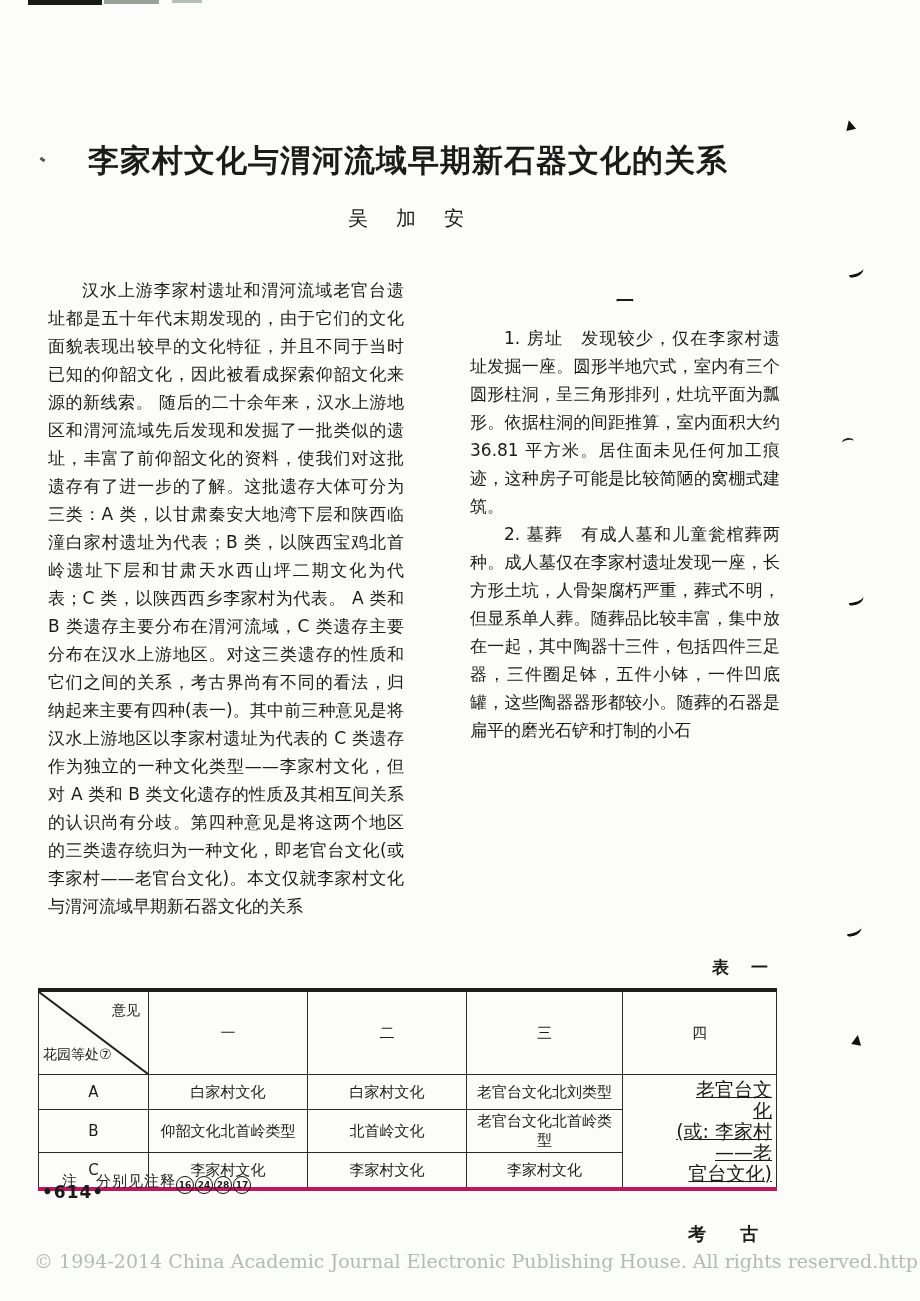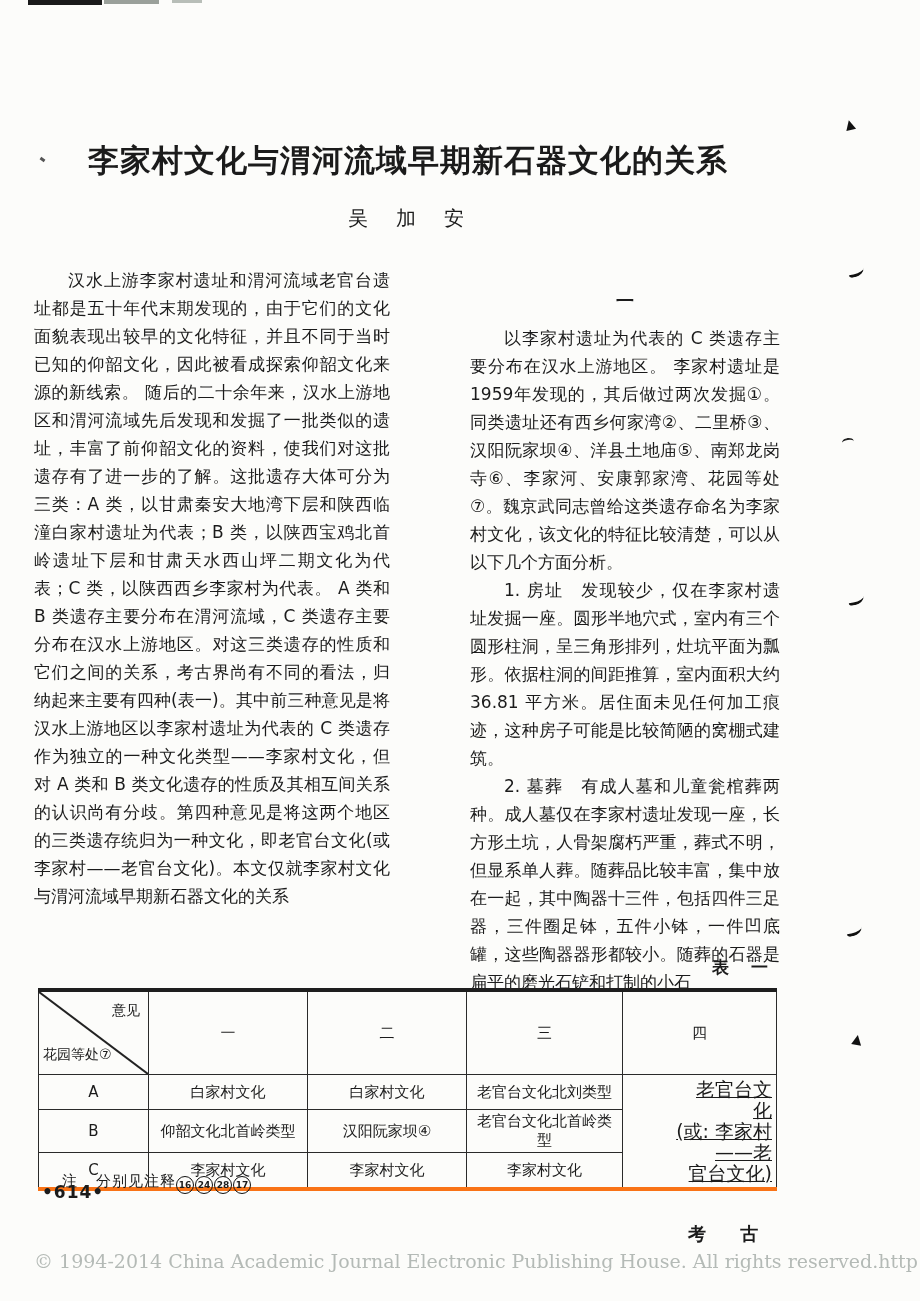--- a/index.html
+++ b/index.html
@@ -14,35 +14,35 @@
     position:absolute;left:38px;top:140px;width:740px;
     text-align:center;font-size:31px;font-weight:bold;letter-spacing:1px;
     white-space:nowrap;
   }
   .author{
     position:absolute;left:38px;top:205px;width:740px;
     text-align:center;font-size:20px;letter-spacing:4px;
   }
   .col{position:absolute;top:266px;font-size:17px;line-height:28px;text-align:justify;text-justify:inter-ideograph;}
   .col p{margin:0;}
-  .col-left{left:34px;width:356px;}
+  .col-left{left:48px;width:356px;margin-top:10px;}
   .col-right{left:470px;width:310px;}
   .indent{text-indent:2em;}
   .section-marker{
     text-align:center;font-weight:bold;font-size:18px;
     margin:24px 0 12px 0;line-height:22px;
   }
   .table-caption{
     position:absolute;left:38px;top:956px;width:738px;
     text-align:right;font-weight:bold;font-size:17px;letter-spacing:8px;
   }
   table.optable{
     position:absolute;left:38px;top:988px;width:738px;
     border-collapse:collapse;table-layout:fixed;
-    border-top:4px solid #1e1e1e;border-bottom:4px solid #f97316;
+    border-top:4px solid #1e1e1e;border-bottom:4px solid #be185d;
     font-size:15px;
   }
   table.optable th,table.optable td{
     border:1px solid #2a2a2a;text-align:center;vertical-align:middle;
     font-weight:normal;padding:2px 4px;
   }
   table.optable th{height:78px;}
   table.optable td{height:30px;}
   .corner{position:relative;padding:0 !important;}
   .corner svg{position:absolute;left:0;top:0;width:100%;height:100%;}
@@ -101,21 +101,20 @@
 
 <div class="title">李家村文化与渭河流域早期新石器文化的关系</div>
 <div class="author">吴　加　安</div>
 
 <div class="col col-left">
   <p class="indent">汉水上游李家村遗址和渭河流域老官台遗址都是五十年代末期发现的，由于它们的文化面貌表现出较早的文化特征，并且不同于当时已知的仰韶文化，因此被看成探索仰韶文化来源的新线索。 随后的二十余年来，汉水上游地区和渭河流域先后发现和发掘了一批类似的遗址，丰富了前仰韶文化的资料，使我们对这批遗存有了进一步的了解。这批遗存大体可分为三类：A 类，以甘肃秦安大地湾下层和陕西临潼白家村遗址为代表；B 类，以陕西宝鸡北首岭遗址下层和甘肃天水西山坪二期文化为代表；C 类，以陕西西乡李家村为代表。 A 类和 B 类遗存主要分布在渭河流域，C 类遗存主要分布在汉水上游地区。对这三类遗存的性质和它们之间的关系，考古界尚有不同的看法，归纳起来主要有四种(表一)。其中前三种意见是将汉水上游地区以李家村遗址为代表的 C 类遗存作为独立的一种文化类型——李家村文化，但对 A 类和 B 类文化遗存的性质及其相互间关系的认识尚有分歧。第四种意见是将这两个地区的三类遗存统归为一种文化，即老官台文化(或李家村——老官台文化)。本文仅就李家村文化与渭河流域早期新石器文化的关系</p>
 </div>
 
 <div class="col col-right">
   <div class="section-marker">一</div>
-  <p class="indent">以李家村遗址为代表的 C 类遗存主要分布在汉水上游地区。 李家村遗址是1959年发现的，其后做过两次发掘①。同类遗址还有西乡何家湾②、二里桥③、汉阳阮家坝④、洋县土地庙⑤、南郑龙岗寺⑥、李家河、安康郭家湾、花园等处⑦。魏京武同志曾给这类遗存命名为李家村文化，该文化的特征比较清楚，可以从以下几个方面分析。</p>
   <p class="indent">1. 房址　发现较少，仅在李家村遗址发掘一座。圆形半地穴式，室内有三个圆形柱洞，呈三角形排列，灶坑平面为瓢形。依据柱洞的间距推算，室内面积大约 36.81 平方米。居住面未见任何加工痕迹，这种房子可能是比较简陋的窝棚式建筑。</p>
   <p class="indent">2. 墓葬　有成人墓和儿童瓮棺葬两种。成人墓仅在李家村遗址发现一座，长方形土坑，人骨架腐朽严重，葬式不明，但显系单人葬。随葬品比较丰富，集中放在一起，其中陶器十三件，包括四件三足器，三件圈足钵，五件小钵，一件凹底罐，这些陶器器形都较小。随葬的石器是扁平的磨光石铲和打制的小石</p>
 </div>
 
 <div class="table-caption">表 一</div>
 
 <table class="optable">
   <colgroup>
     <col style="width:110px">
       <col style="width:159px">
@@ -146,21 +145,21 @@
       <div class="merged">
         <div class="m1">老官台文化</div>
         <div>(或: 李家村——老</div>
         <div>官台文化)</div>
       </div>
     </td>
   </tr>
   <tr>
     <td>B</td>
     <td>仰韶文化北首岭类型</td>
-    <td>汉阳阮家坝④</td>
+    <td>北首岭文化</td>
     <td>老官台文化北首岭类型</td>
   </tr>
   <tr>
     <td>C</td>
     <td>李家村文化</td>
     <td>李家村文化</td>
     <td>李家村文化</td>
   </tr>
 </tbody>
   </table>

